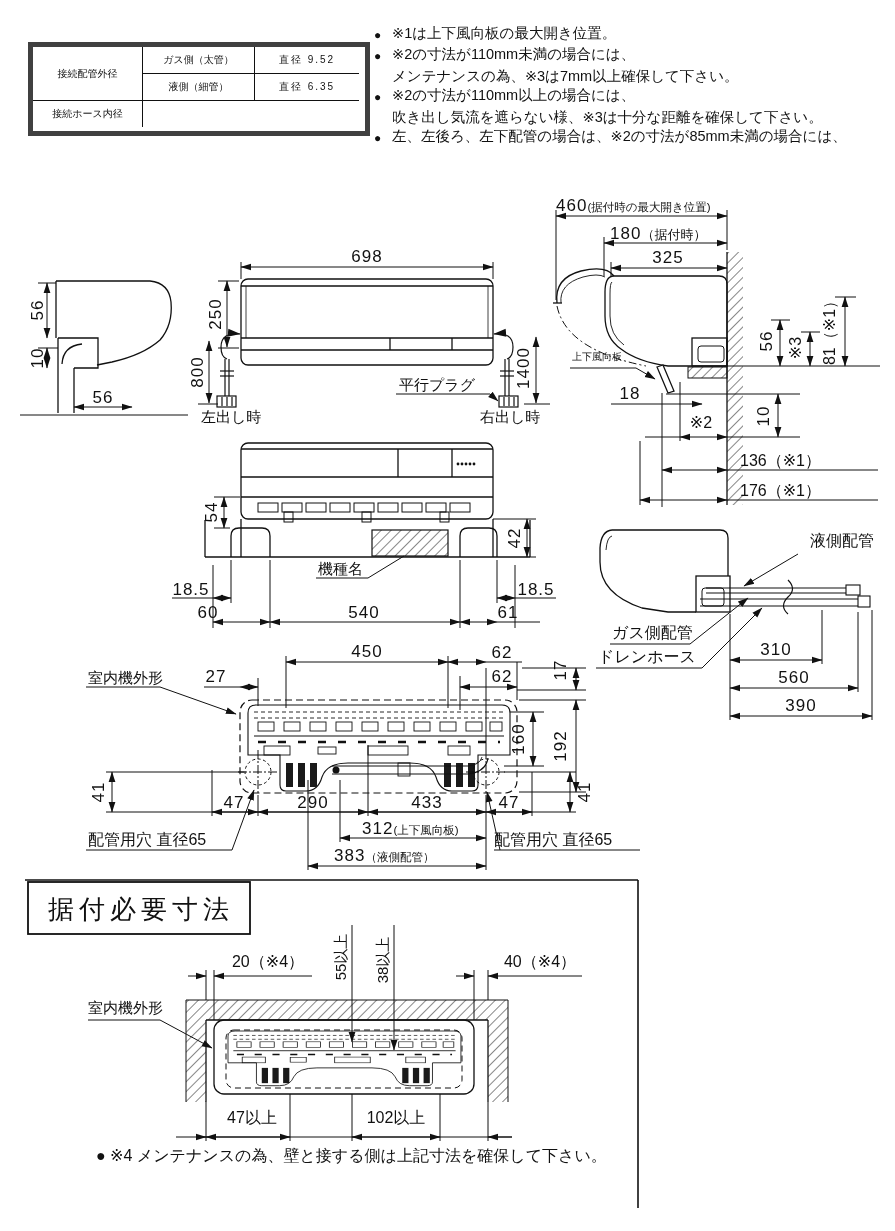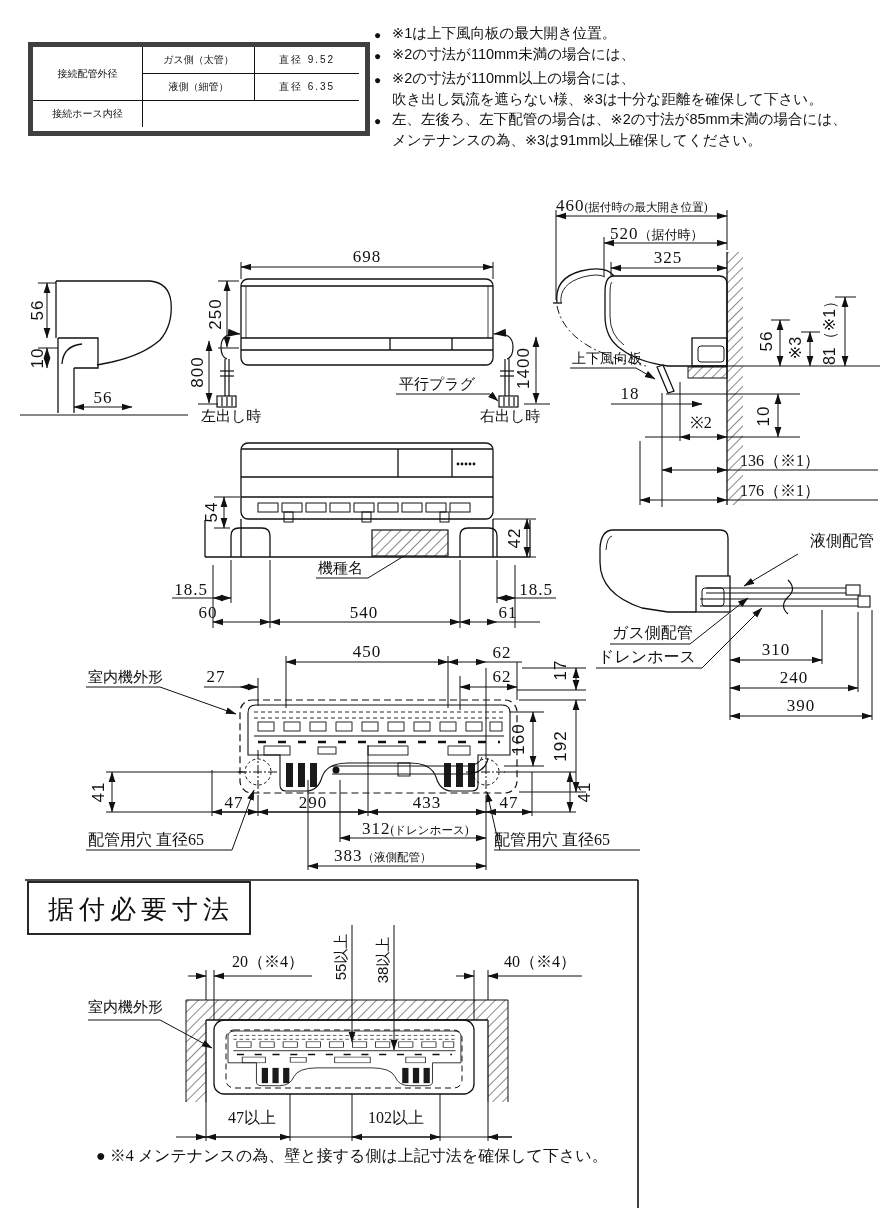--- a/index.html
+++ b/index.html
@@ -1,24 +1,24 @@
 <!DOCTYPE html>
 <html><head>
 <meta charset="utf-8">
 <style>
   html,body{margin:0;padding:0;background:#e8e8e8}
   .page{position:relative;width:895px;height:1231px;background:#ffffff;
         font-family:"Liberation Sans","DejaVu Sans",sans-serif;color:#111;overflow:hidden}
   svg{position:absolute;left:0;top:0}
   .lab{position:absolute;white-space:nowrap;font-size:17px;letter-spacing:1px;
-       transform:translate(-50%,-50%);line-height:1;font-family:Liberation Serif, serif;}
+       transform:translate(-50%,-50%);line-height:1;}
   .vlab{position:absolute;white-space:nowrap;font-size:17px;letter-spacing:1px;
        transform:translate(-50%,-50%) rotate(-90deg);line-height:1;}
   .tl{transform:none}
-  .jp{font-size:14px;letter-spacing:0}
+  .jp{font-size:10px;letter-spacing:0}
   .jp15{font-size:15px;letter-spacing:0}
   .jp16{font-size:16px;letter-spacing:0}
   .parenote{font-size:11.5px;letter-spacing:0}
   .parenote2{font-size:13px;letter-spacing:0}
   
   .spec{position:absolute;left:28px;top:42px;width:332px;height:84px;
         border:5px solid #404040;display:grid;
         grid-template-columns:110px 112px 104px;grid-template-rows:27px 27px 26px;
         font-size:10px;letter-spacing:0}
   .spec div{display:flex;align-items:center;justify-content:center;
@@ -407,53 +407,53 @@
   <div class="nline">
         <span class="nb">●</span>
         <span>※1は上下風向板の最大開き位置。</span>
       </div>
   <div class="nline">
         <span class="nb">●</span>
         <span>※2の寸法が110mm未満の場合には、</span>
       </div>
   <div class="nline">
         <span class="nb"></span>
+        <span>メンテナンスの為、※3は7mm以上確保して下さい。</span>
       </div>
   <div class="nline">
         <span class="nb">●</span>
         <span>※2の寸法が110mm以上の場合には、</span>
       </div>
   <div class="nline">
         <span class="nb"></span>
         <span>吹き出し気流を遮らない様、※3は十分な距離を確保して下さい。</span>
       </div>
   <div class="nline">
         <span class="nb">●</span>
         <span>左、左後ろ、左下配管の場合は、※2の寸法が85mm未満の場合には、</span>
       </div>
   <div class="nline">
         <span class="nb"></span>
-        <span>メンテナンスの為、※3は91mm以上確保してください。</span>
       </div>
 </div>
 
 <span class="vlab" style="left:37px;top:310px">56</span>
 <span class="vlab" style="left:37px;top:358px">10</span>
 <span class="lab" style="left:103px;top:397px">56</span>
 
 <span class="lab" style="left:367px;top:256px">698</span>
 <span class="vlab" style="left:215px;top:314px">250</span>
 <span class="vlab" style="left:197px;top:372px">800</span>
 <span class="vlab" style="left:523px;top:368px">1400</span>
 <span class="lab tl jp15" style="left:399px;top:377px">平行プラグ</span>
 <span class="lab tl jp15" style="left:201px;top:409px">左出し時</span>
 <span class="lab tl jp15" style="left:480px;top:409px">右出し時</span>
 
 <span class="lab tl" style="left:556px;top:197px"><span>460</span><span class="parenote">(据付時の最大開き位置)</span></span>
-<span class="lab tl" style="left:610px;top:225px"><span>520</span><span class="parenote2">（据付時）</span></span>
+<span class="lab tl" style="left:610px;top:225px"><span>180</span><span class="parenote2">（据付時）</span></span>
 <span class="lab" style="left:668px;top:257px">325</span>
 <span class="lab tl jp" style="left:572px;top:352px">上下風向板</span>
 <span class="vlab" style="left:766px;top:341px">56</span>
 <span class="vlab jp16" style="left:796px;top:348px">※3</span>
 <span class="vlab jp16" style="left:830px;top:329px">81（※1）</span>
 <span class="lab" style="left:630px;top:393px">18</span>
 <span class="lab jp16" style="left:701px;top:423px">※2</span>
 <span class="vlab" style="left:763px;top:416px">10</span>
 <span class="lab tl jp16" style="left:740px;top:453px">136（※1）</span>
 <span class="lab tl jp16" style="left:740px;top:483px">176（※1）</span>
@@ -464,38 +464,38 @@
 <span class="lab" style="left:191px;top:589px">18.5</span>
 <span class="lab" style="left:536px;top:589px">18.5</span>
 <span class="lab" style="left:208px;top:612px">60</span>
 <span class="lab" style="left:364px;top:612px">540</span>
 <span class="lab" style="left:508px;top:612px">61</span>
 
 <span class="lab tl jp16" style="left:810px;top:533px">液側配管</span>
 <span class="lab tl jp16" style="left:612px;top:625px">ガス側配管</span>
 <span class="lab tl jp16" style="left:598px;top:649px">ドレンホース</span>
 <span class="lab" style="left:776px;top:649px">310</span>
-<span class="lab" style="left:794px;top:677px">240</span>
+<span class="lab" style="left:794px;top:677px">560</span>
 <span class="lab" style="left:801px;top:705px">390</span>
 
 <span class="lab tl jp15" style="left:88px;top:670px">室内機外形</span>
 <span class="lab" style="left:216px;top:676px">27</span>
 <span class="lab" style="left:367px;top:651px">450</span>
 <span class="lab" style="left:502px;top:652px">62</span>
 <span class="lab" style="left:502px;top:676px">62</span>
 <span class="vlab" style="left:560px;top:670px">17</span>
 <span class="vlab" style="left:518px;top:739px">160</span>
 <span class="vlab" style="left:560px;top:746px">192</span>
 <span class="vlab" style="left:98px;top:792px">41</span>
 <span class="vlab" style="left:584px;top:792px">41</span>
 <span class="lab" style="left:234px;top:802px">47</span>
 <span class="lab" style="left:313px;top:802px">290</span>
 <span class="lab" style="left:427px;top:802px">433</span>
 <span class="lab" style="left:509px;top:802px">47</span>
-<span class="lab tl" style="left:362px;top:820px"><span>312</span><span class="parenote">(ドレンホース)</span></span>
+<span class="lab tl" style="left:362px;top:820px"><span>312</span><span class="parenote">(上下風向板)</span></span>
 <span class="lab tl" style="left:334px;top:847px"><span>383</span><span class="parenote">（液側配管）</span></span>
 <span class="lab tl jp16" style="left:88px;top:832px">配管用穴 直径65</span>
 <span class="lab tl jp16" style="left:494px;top:832px">配管用穴 直径65</span>
 
 <span class="sec-title">据付必要寸法</span>
 <span class="lab jp16" style="left:268px;top:962px">20（※4）</span>
 <span class="lab jp16" style="left:540px;top:962px">40（※4）</span>
 <span class="vlab jp15" style="left:340px;top:957px">55以上</span>
 <span class="vlab jp15" style="left:382px;top:960px">38以上</span>
 <span class="lab tl jp15" style="left:88px;top:1000px">室内機外形</span>

